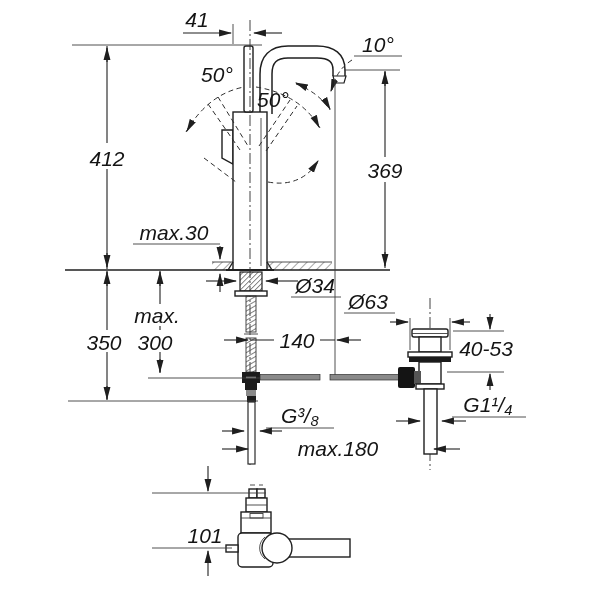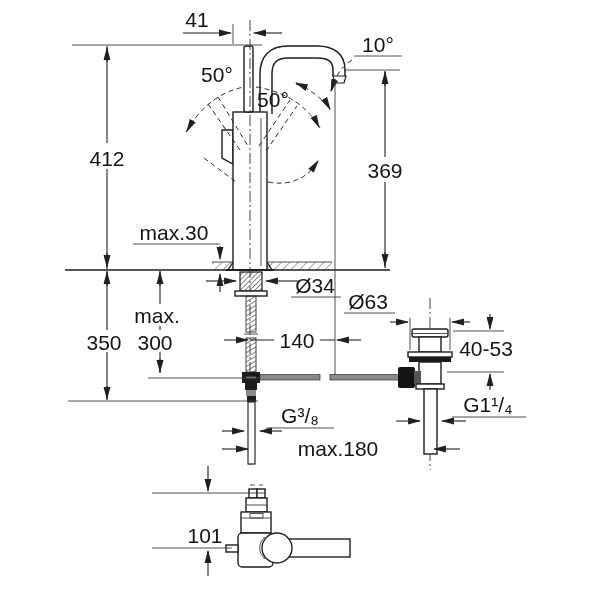--- a/index.html
+++ b/index.html
@@ -1,16 +1,16 @@
 <!DOCTYPE html>
 <html><head>
 <meta charset="utf-8">
 <style>
   html,body{margin:0;padding:0;background:#ffffff;}
-  #stage{width:600px;height:600px;background:#ffffff;position:relative;overflow:hidden;}
+  #stage{width:600px;height:600px;background:#ffffff;position:relative;overflow:hidden;font-style:italic;}
   svg{display:block;}
   .ln  {stroke:#1f1f1f;stroke-width:1.4;fill:none;}
   .lnw {stroke:#1f1f1f;stroke-width:1.4;fill:#ffffff;}
   .thk {stroke:#1f1f1f;stroke-width:2;fill:none;}
   .thin{stroke:#3d3d3d;stroke-width:0.9;fill:none;}
   .dim {stroke:#1f1f1f;stroke-width:1.1;fill:none;}
   .dash{stroke:#2e2e2e;stroke-width:1;fill:none;stroke-dasharray:5 3.5;}
   .cl  {stroke:#2e2e2e;stroke-width:0.9;fill:none;stroke-dasharray:11 3 2 3;}
   .txt {font-family:"Liberation Sans",sans-serif;font-size:21px;fill:#141414;}
   .bg  {fill:#ffffff;}

